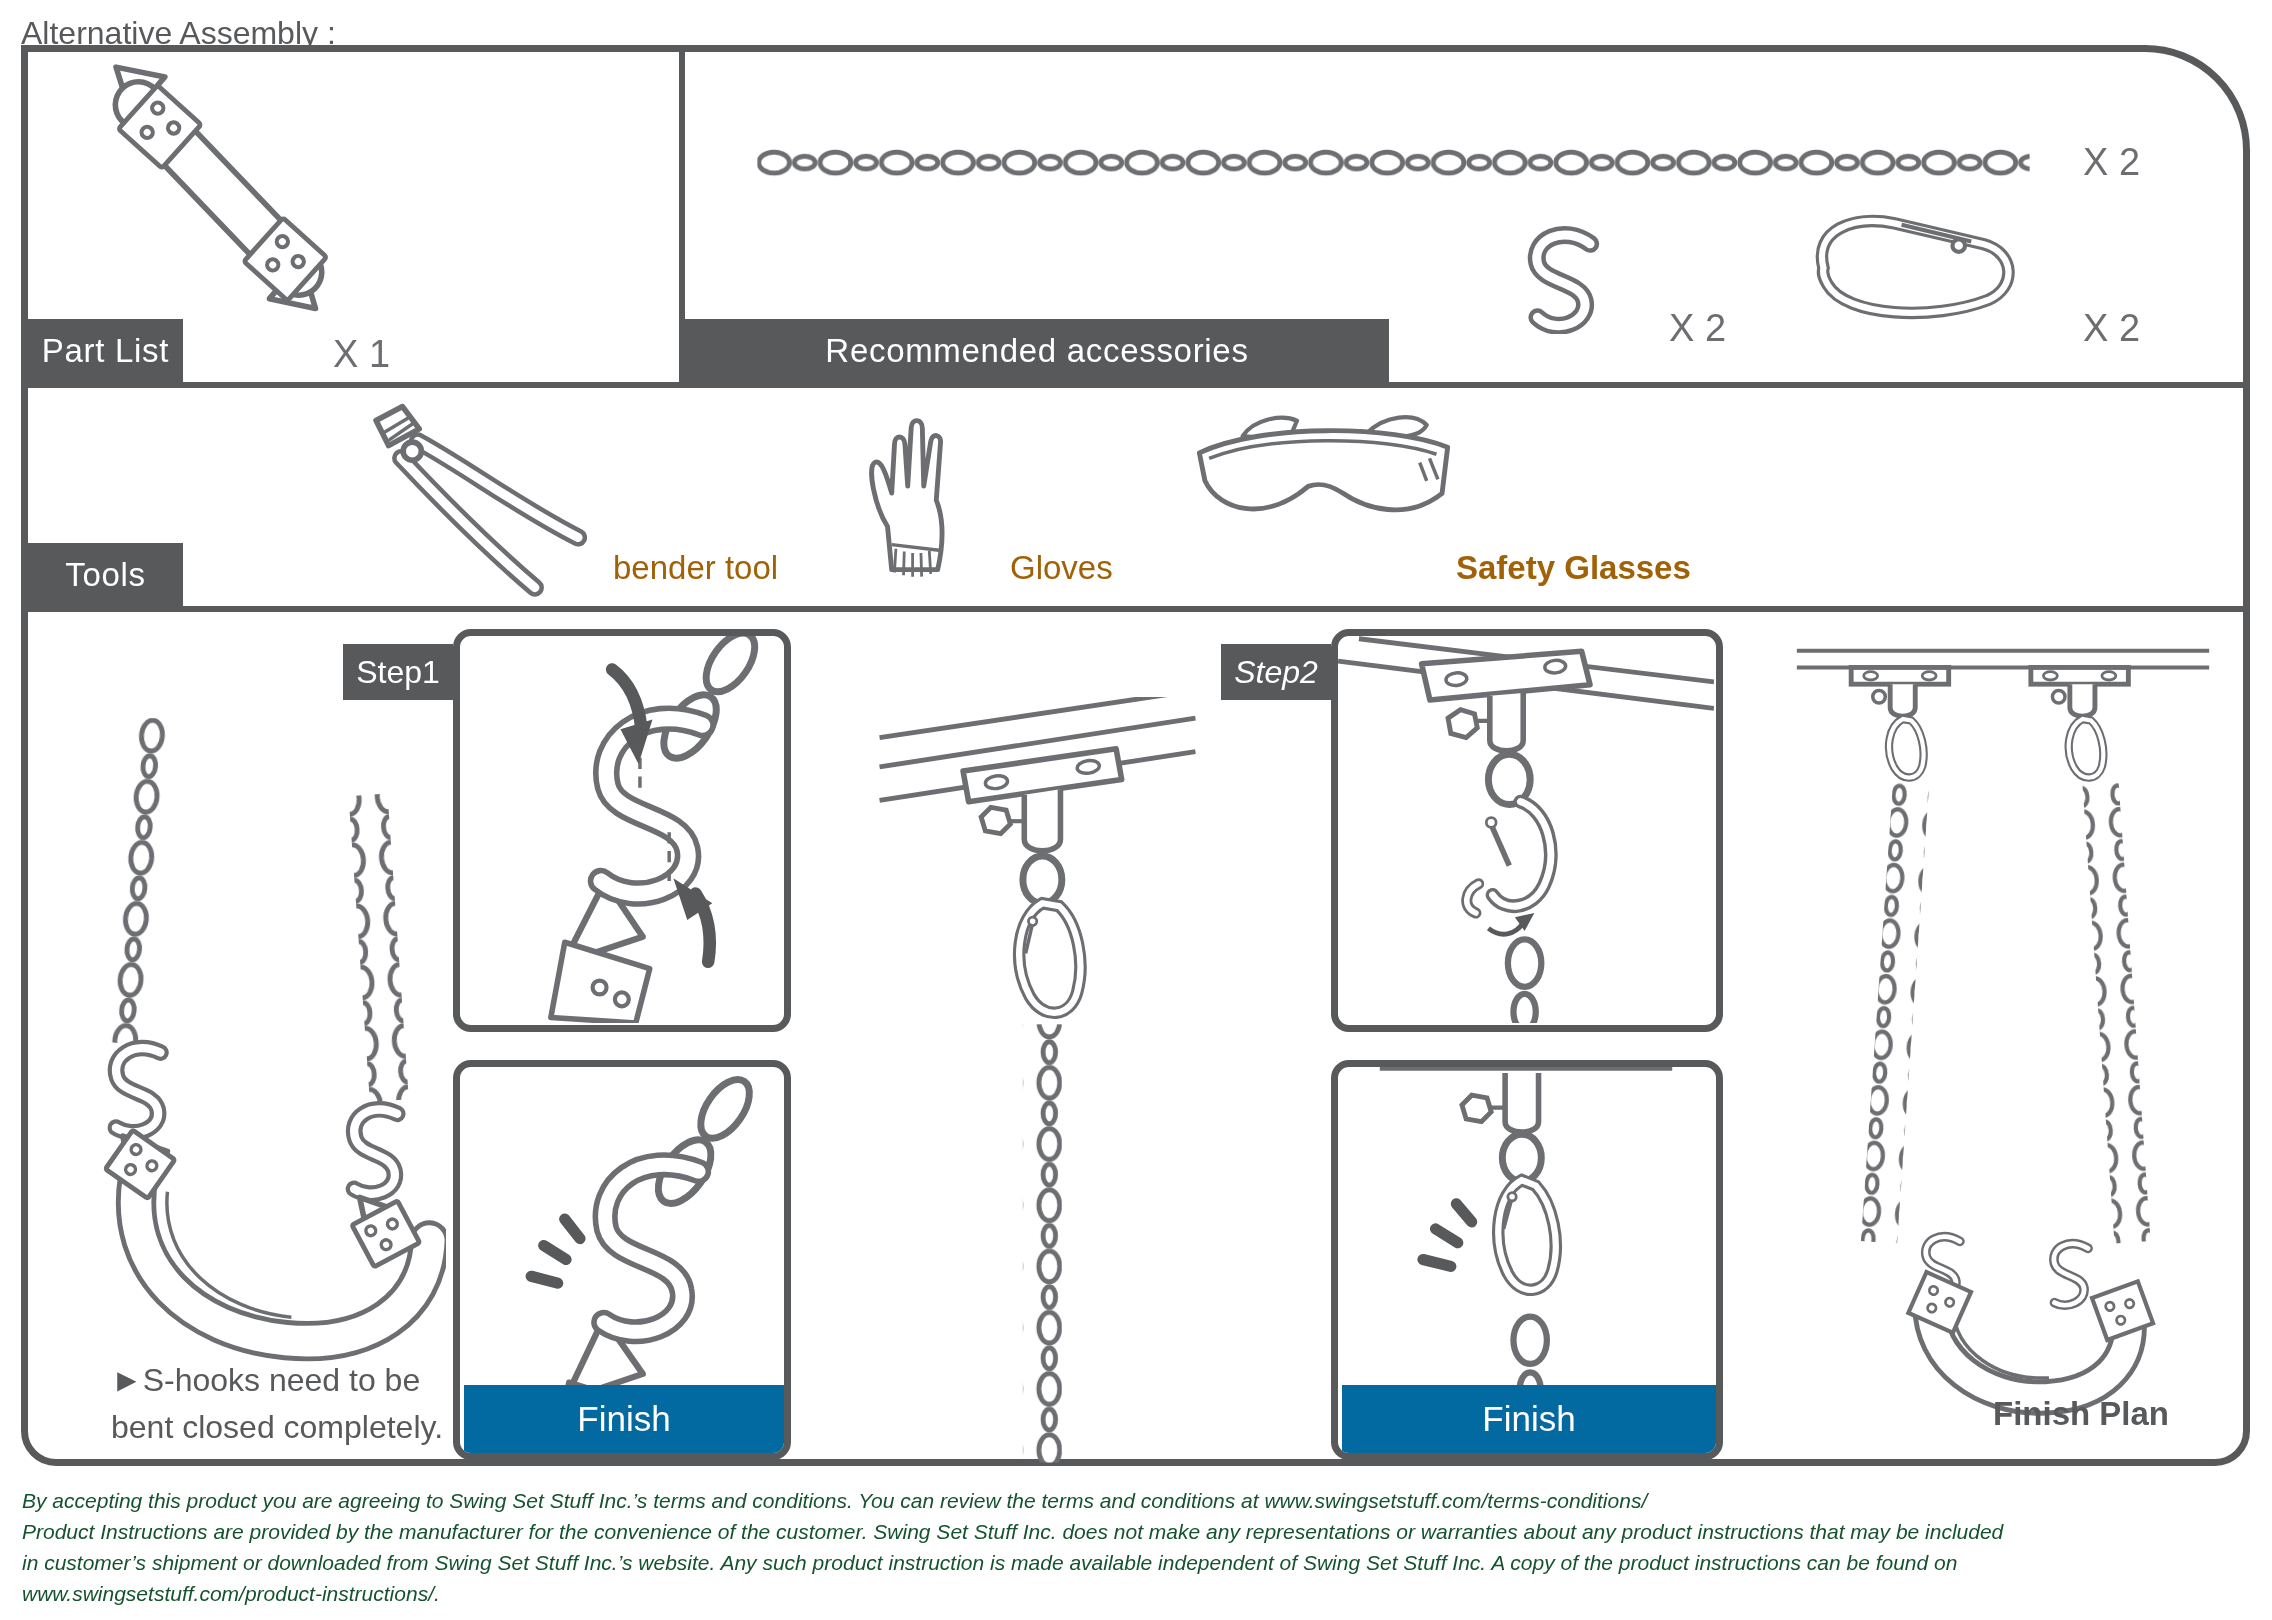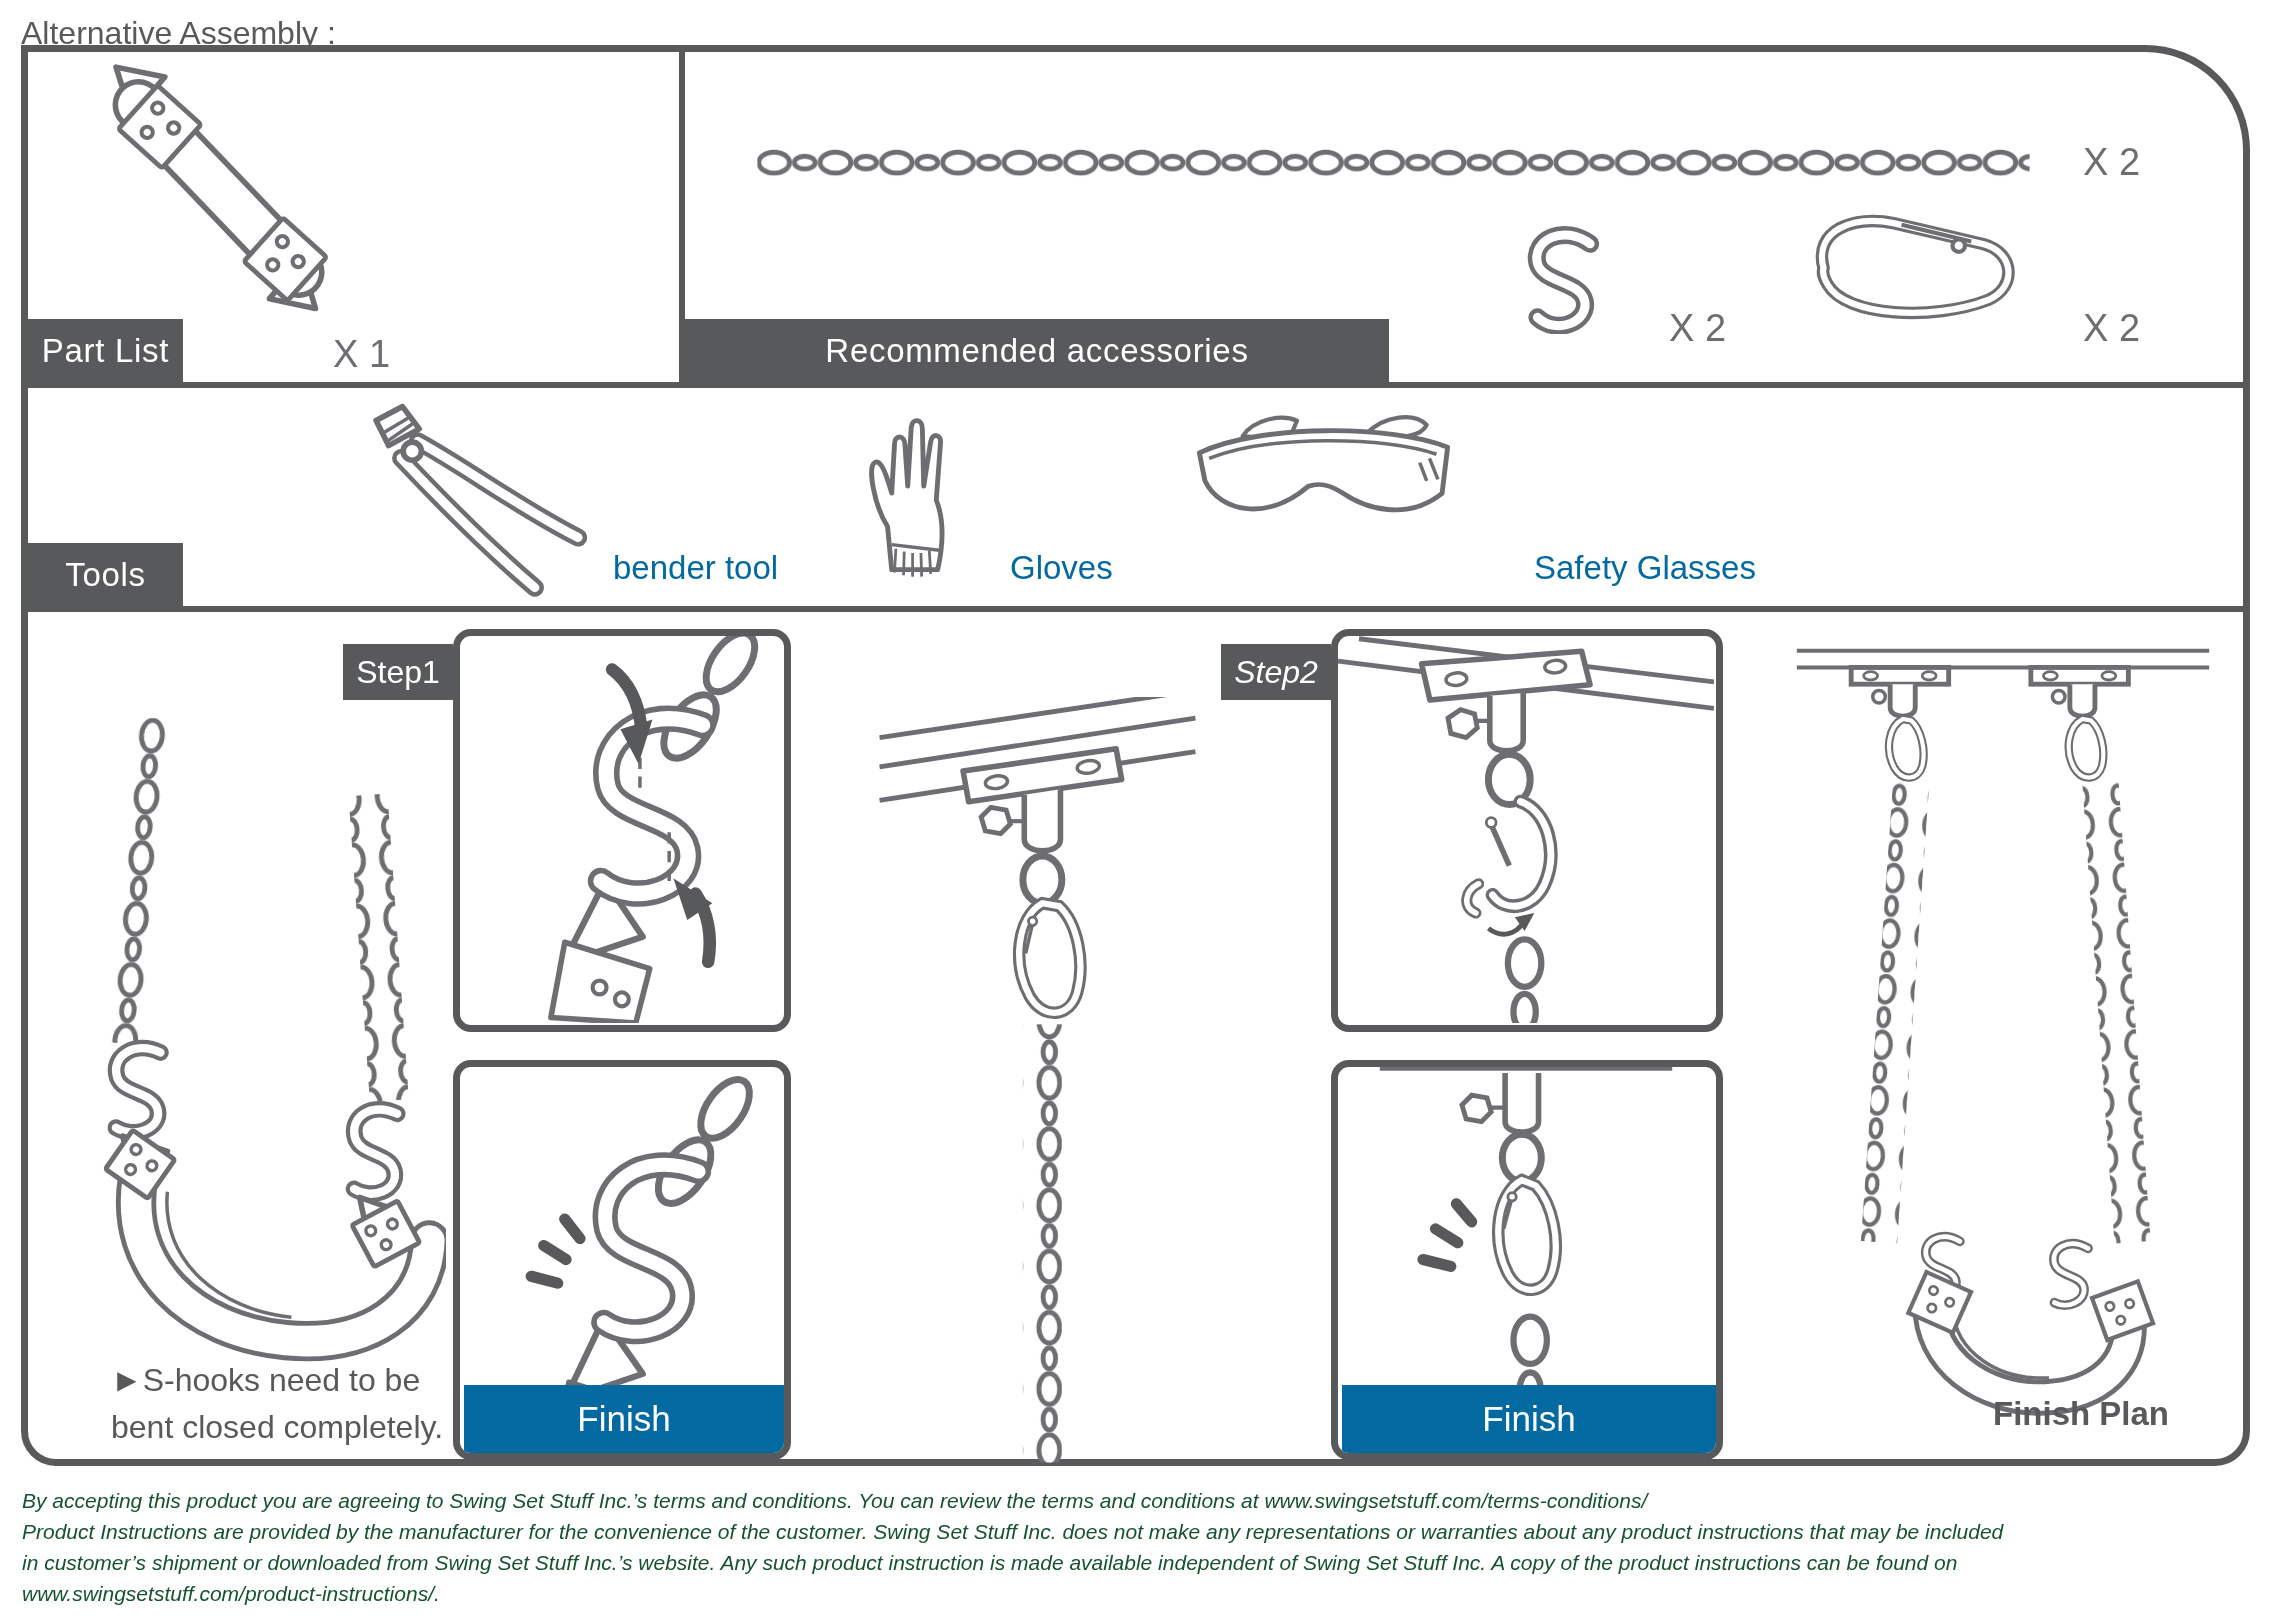--- a/index.html
+++ b/index.html
@@ -2,21 +2,21 @@
 <html style="font-size:11px"><head>
 <meta charset="utf-8">
 <style>
   html,body{margin:0;padding:0;background:#fff;}
   #page{position:relative;width:2273px;height:1620px;background:#fff;overflow:hidden;
         font-family:"Liberation Sans", sans-serif;color:#58595b;}
   .abs{position:absolute;}
   .bar{background:#58595b;color:#fff;display:flex;align-items:center;justify-content:center;
        font-size:33px;letter-spacing:0.7px;}
   .qty{font-size:38px;color:#6d6e71;white-space:nowrap;}
-  .toollabel{font-size:33px;color:#0369a1;white-space:nowrap;}
+  .toollabel{font-size:33px;color:#a16207;white-space:nowrap;}
   #container{left:21px;top:45px;width:2229px;height:1421px;border:7px solid #58595b;
              border-radius:0 105px 35px 35px;box-sizing:border-box;background:#fff;}
   .divider{background:#58595b;}
   .panel{border:7.7px solid #58595b;border-radius:18px;box-sizing:border-box;background:#fff;overflow:hidden;}
   .panel svg{position:absolute;left:0;top:0;}
   .finishbar{position:absolute;left:4px;right:0;bottom:0;height:68px;background:#0369a1;color:#fff;
              display:flex;align-items:center;justify-content:center;font-size:35px;}
   #title{left:21px;top:15.3px;font-size:32px;color:#58595b;}
   #badge{left:1796px;top:11px;width:230px;height:82px;background:#58595b;color:#fff;
          display:flex;align-items:center;justify-content:center;font-size:46px;font-weight:bold;z-index:3;}
@@ -124,21 +124,21 @@
 
   <svg class="abs" style="left:1184px;top:404px;" width="279" height="157" viewBox="0 0 400 225">
     <g fill="#fff" stroke="#6d6e71">
       <path d="M262,42 C288,16 330,12 348,30 C338,48 316,44 304,50 Z" stroke-width="6" stroke-linejoin="round"></path>
       <path d="M84,46 C100,22 140,14 162,24 L150,52 Z" stroke-width="6" stroke-linejoin="round"></path>
       <path d="M22,70 C110,28 300,30 378,62 L370,128 C320,168 260,150 228,128 C210,116 195,112 178,118 C120,168 52,156 30,110 Z" stroke-width="7" stroke-linejoin="round"></path>
       <path d="M36,78 C120,44 290,46 362,72" fill="none" stroke-width="5"></path>
       <path d="M352,78 l12,30 M338,84 l10,26" fill="none" stroke-width="5"></path>
     </g>
   </svg>
-  <div class="abs toollabel" style="left:1534px;top:549px;">Safety Glasses</div>
+  <div class="abs toollabel" style="left:1456px;top:549px;font-weight:bold;">Safety Glasses</div>
 
   <svg class="abs" style="left:56px;top:718px;" width="390" height="669" viewBox="0 0 560 960">
     <g transform="rotate(5 150 0)">
         <rect x="118" y="0" width="56" height="470" fill="url(#vchain)"></rect>
       </g>
     <g transform="rotate(-4 450 110)">
         <rect x="420" y="110" width="56" height="440" fill="url(#vchain)"></rect>
       </g>
     <g fill="none" stroke="#6d6e71" stroke-linecap="round">
       <path d="M150,480 C112,462 78,486 88,516 C96,540 140,536 146,562 C152,590 112,604 86,588" stroke-width="24"></path>

